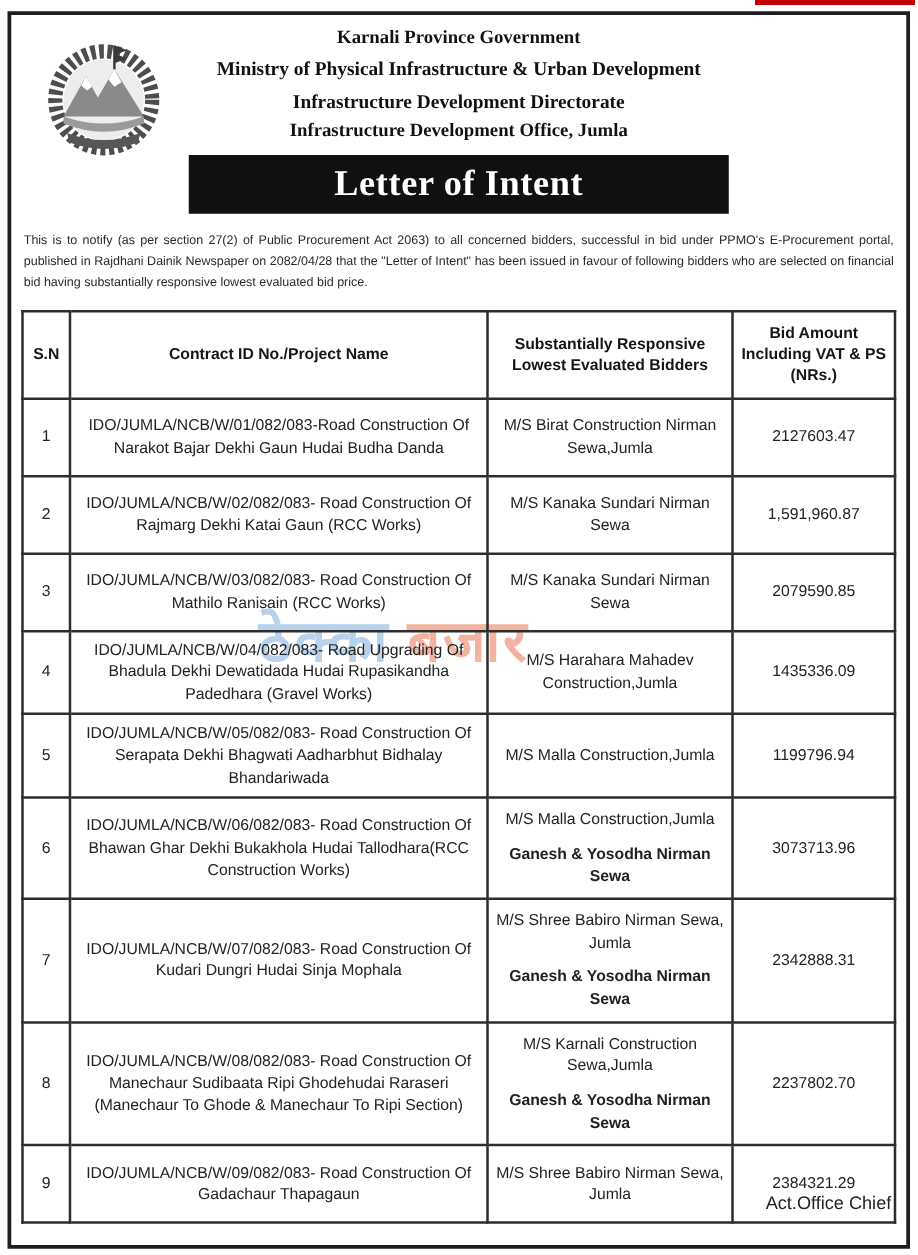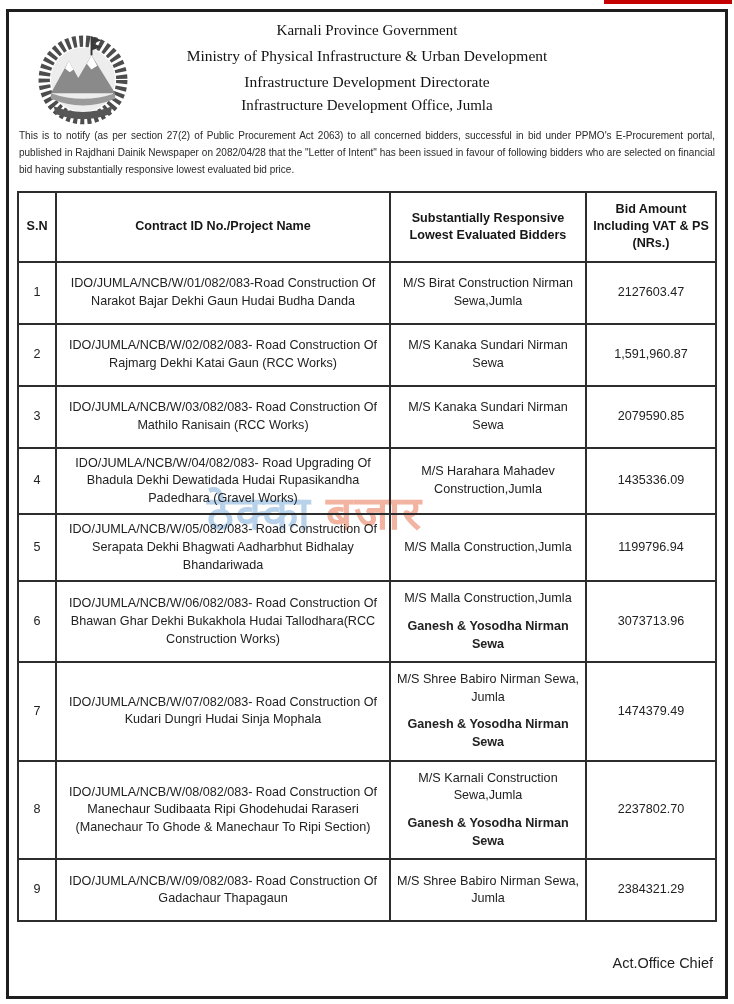--- a/index.html
+++ b/index.html
@@ -3,21 +3,21 @@
 <meta charset="utf-8">
 <style>
   html,body{margin:0;padding:0;background:#fff;}
   .canvas{position:relative;width:734px;height:1004px;background:#fff;overflow:hidden;
           font-family:"Liberation Sans",sans-serif;color:#1c1c1c;}
   .red-bar{position:absolute;top:0;left:604px;width:128px;height:4px;}
   .page{position:absolute;left:6px;top:9px;width:716px;height:984px;border:3px solid #1e1e1e;background:#fff;}
   .content{position:relative;z-index:2;}
   
   .emblem{position:absolute;left:22px;top:16px;width:104px;height:100px;z-index:3;}
-  .hdr{ text-align:center;font-family:"Liberation Serif",serif;font-weight:normal;color:#121212;}
+  .hdr{ text-align:center;font-family:"Liberation Serif",serif;font-weight:bold;color:#121212;}
   .hdr-l1{padding-top:10px;font-size:15px;}
   .hdr-l2{padding-top:8px;font-size:15.5px;}
   .hdr-l3{padding-top:8px;font-size:15.5px;}
   .hdr-l4{padding-top:6px;font-size:15px;}
   .banner{margin:10px auto 0 auto;width:432px;height:47px;background:#101010;color:#fff;
           font-family:"Liberation Serif",serif;font-weight:bold;font-size:29px;
           display:flex;align-items:center;justify-content:center;letter-spacing:.5px;}
   .pubdate{margin-top:9px;text-align:center;font-family:"Liberation Serif",serif;font-weight:bold;font-size:14px;}
   .pubdate sup{font-size:9px;}
   
@@ -64,20 +64,21 @@
         <path d="M64,6 L75,10 L64,14 Z" fill="#3a3a3a"></path>
         <path d="M64,13 L75,17 L64,21 Z" fill="#3a3a3a"></path>
         <path d="M24,80 Q55,92 86,80 L84,88 Q55,99 26,88 Z" fill="#565656"></path>
       </svg>
 
       <div class="hdr hdr-l1">Karnali Province Government</div>
       <div class="hdr hdr-l2">Ministry of Physical Infrastructure &amp; Urban Development</div>
       <div class="hdr hdr-l3">Infrastructure Development Directorate</div>
       <div class="hdr hdr-l4">Infrastructure Development Office, Jumla</div>
 
+      <div class="banner">Letter of Intent</div>
 
 
       <div class="notice">This is to notify (as per section 27(2) of Public Procurement Act 2063) to all concerned bidders, successful in bid under PPMO's E-Procurement portal, published in Rajdhani Dainik Newspaper on 2082/04/28 that the "Letter of Intent" has been issued in favour of following bidders who are selected on financial bid having substantially responsive lowest evaluated bid price.</div>
 
       <table class="loi">
         <colgroup>
             <col style="width:38px">
             <col style="width:334px">
             <col style="width:196px">
             <col style="width:130px">
@@ -140,21 +141,21 @@
               </td>
           <td class="amount">3073713.96</td>
         </tr>
             <tr>
           <td class="sn">7</td>
           <td class="project">IDO/JUMLA/NCB/W/07/082/083- Road Construction Of Kudari Dungri Hudai Sinja Mophala</td>
           <td class="bidders">
                 <div class="bidder">M/S Shree Babiro Nirman Sewa, Jumla</div>
                 <div class="bidder">Ganesh &amp; Yosodha Nirman Sewa</div>
               </td>
-          <td class="amount">1474379.49</td>
+          <td class="amount">2342888.31</td>
         </tr>
             <tr>
           <td class="sn">8</td>
           <td class="project">IDO/JUMLA/NCB/W/08/082/083- Road Construction Of Manechaur Sudibaata Ripi Ghodehudai Raraseri (Manechaur To Ghode &amp; Manechaur To Ripi Section)</td>
           <td class="bidders">
                 <div class="bidder">M/S Karnali Construction Sewa,Jumla</div>
                 <div class="bidder">Ganesh &amp; Yosodha Nirman Sewa</div>
               </td>
           <td class="amount">2237802.70</td>
         </tr>

